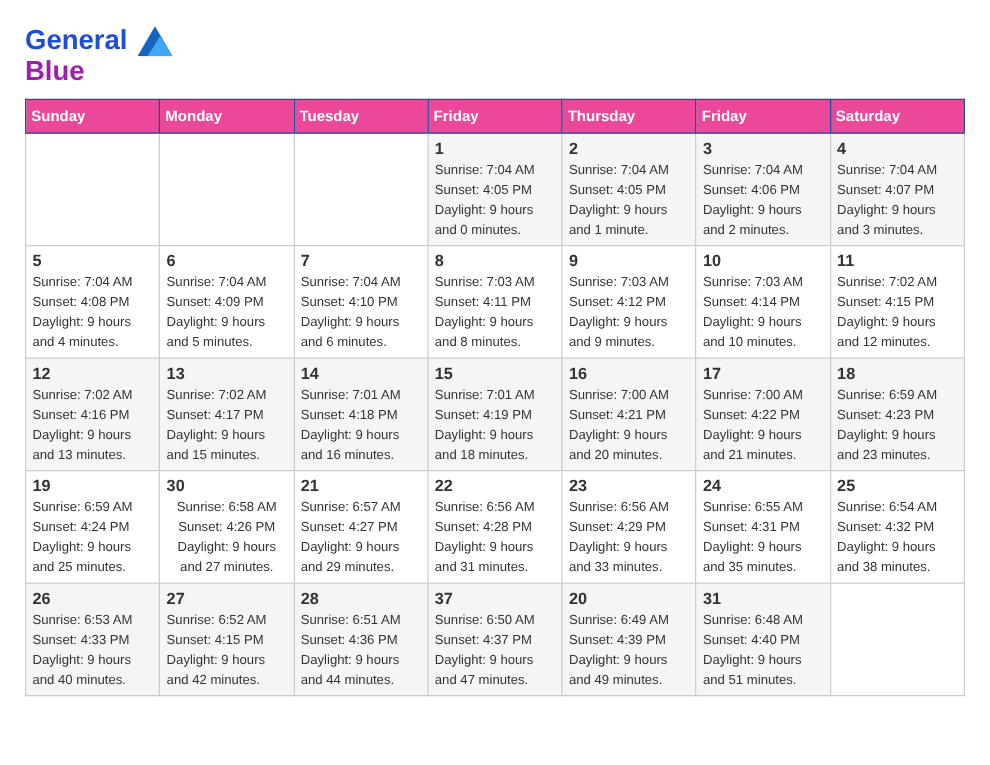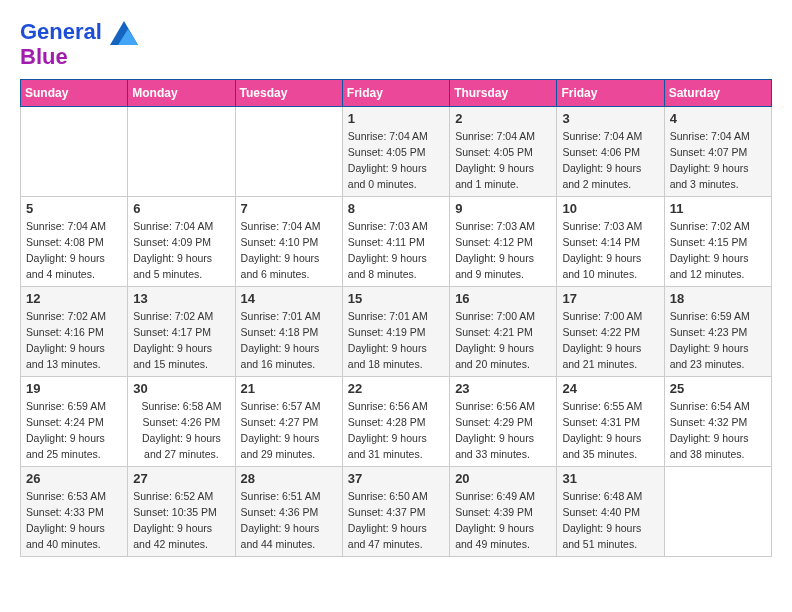--- a/index.html
+++ b/index.html
@@ -307,21 +307,21 @@
         <td>
           <div class="day-number">26</div>
           <div class="day-info" style="white-space: pre-line;">Sunrise: 6:53 AM
 Sunset: 4:33 PM
 Daylight: 9 hours
 and 40 minutes.</div>
         </td>
         <td>
           <div class="day-number">27</div>
           <div class="day-info" style="white-space: pre-line;">Sunrise: 6:52 AM
-Sunset: 10:35 PM
+Sunset: 4:15 PM
 Daylight: 9 hours
 and 42 minutes.</div>
         </td>
         <td>
           <div class="day-number">28</div>
           <div class="day-info" style="white-space: pre-line;">Sunrise: 6:51 AM
 Sunset: 4:36 PM
 Daylight: 9 hours
 and 44 minutes.</div>
         </td>

